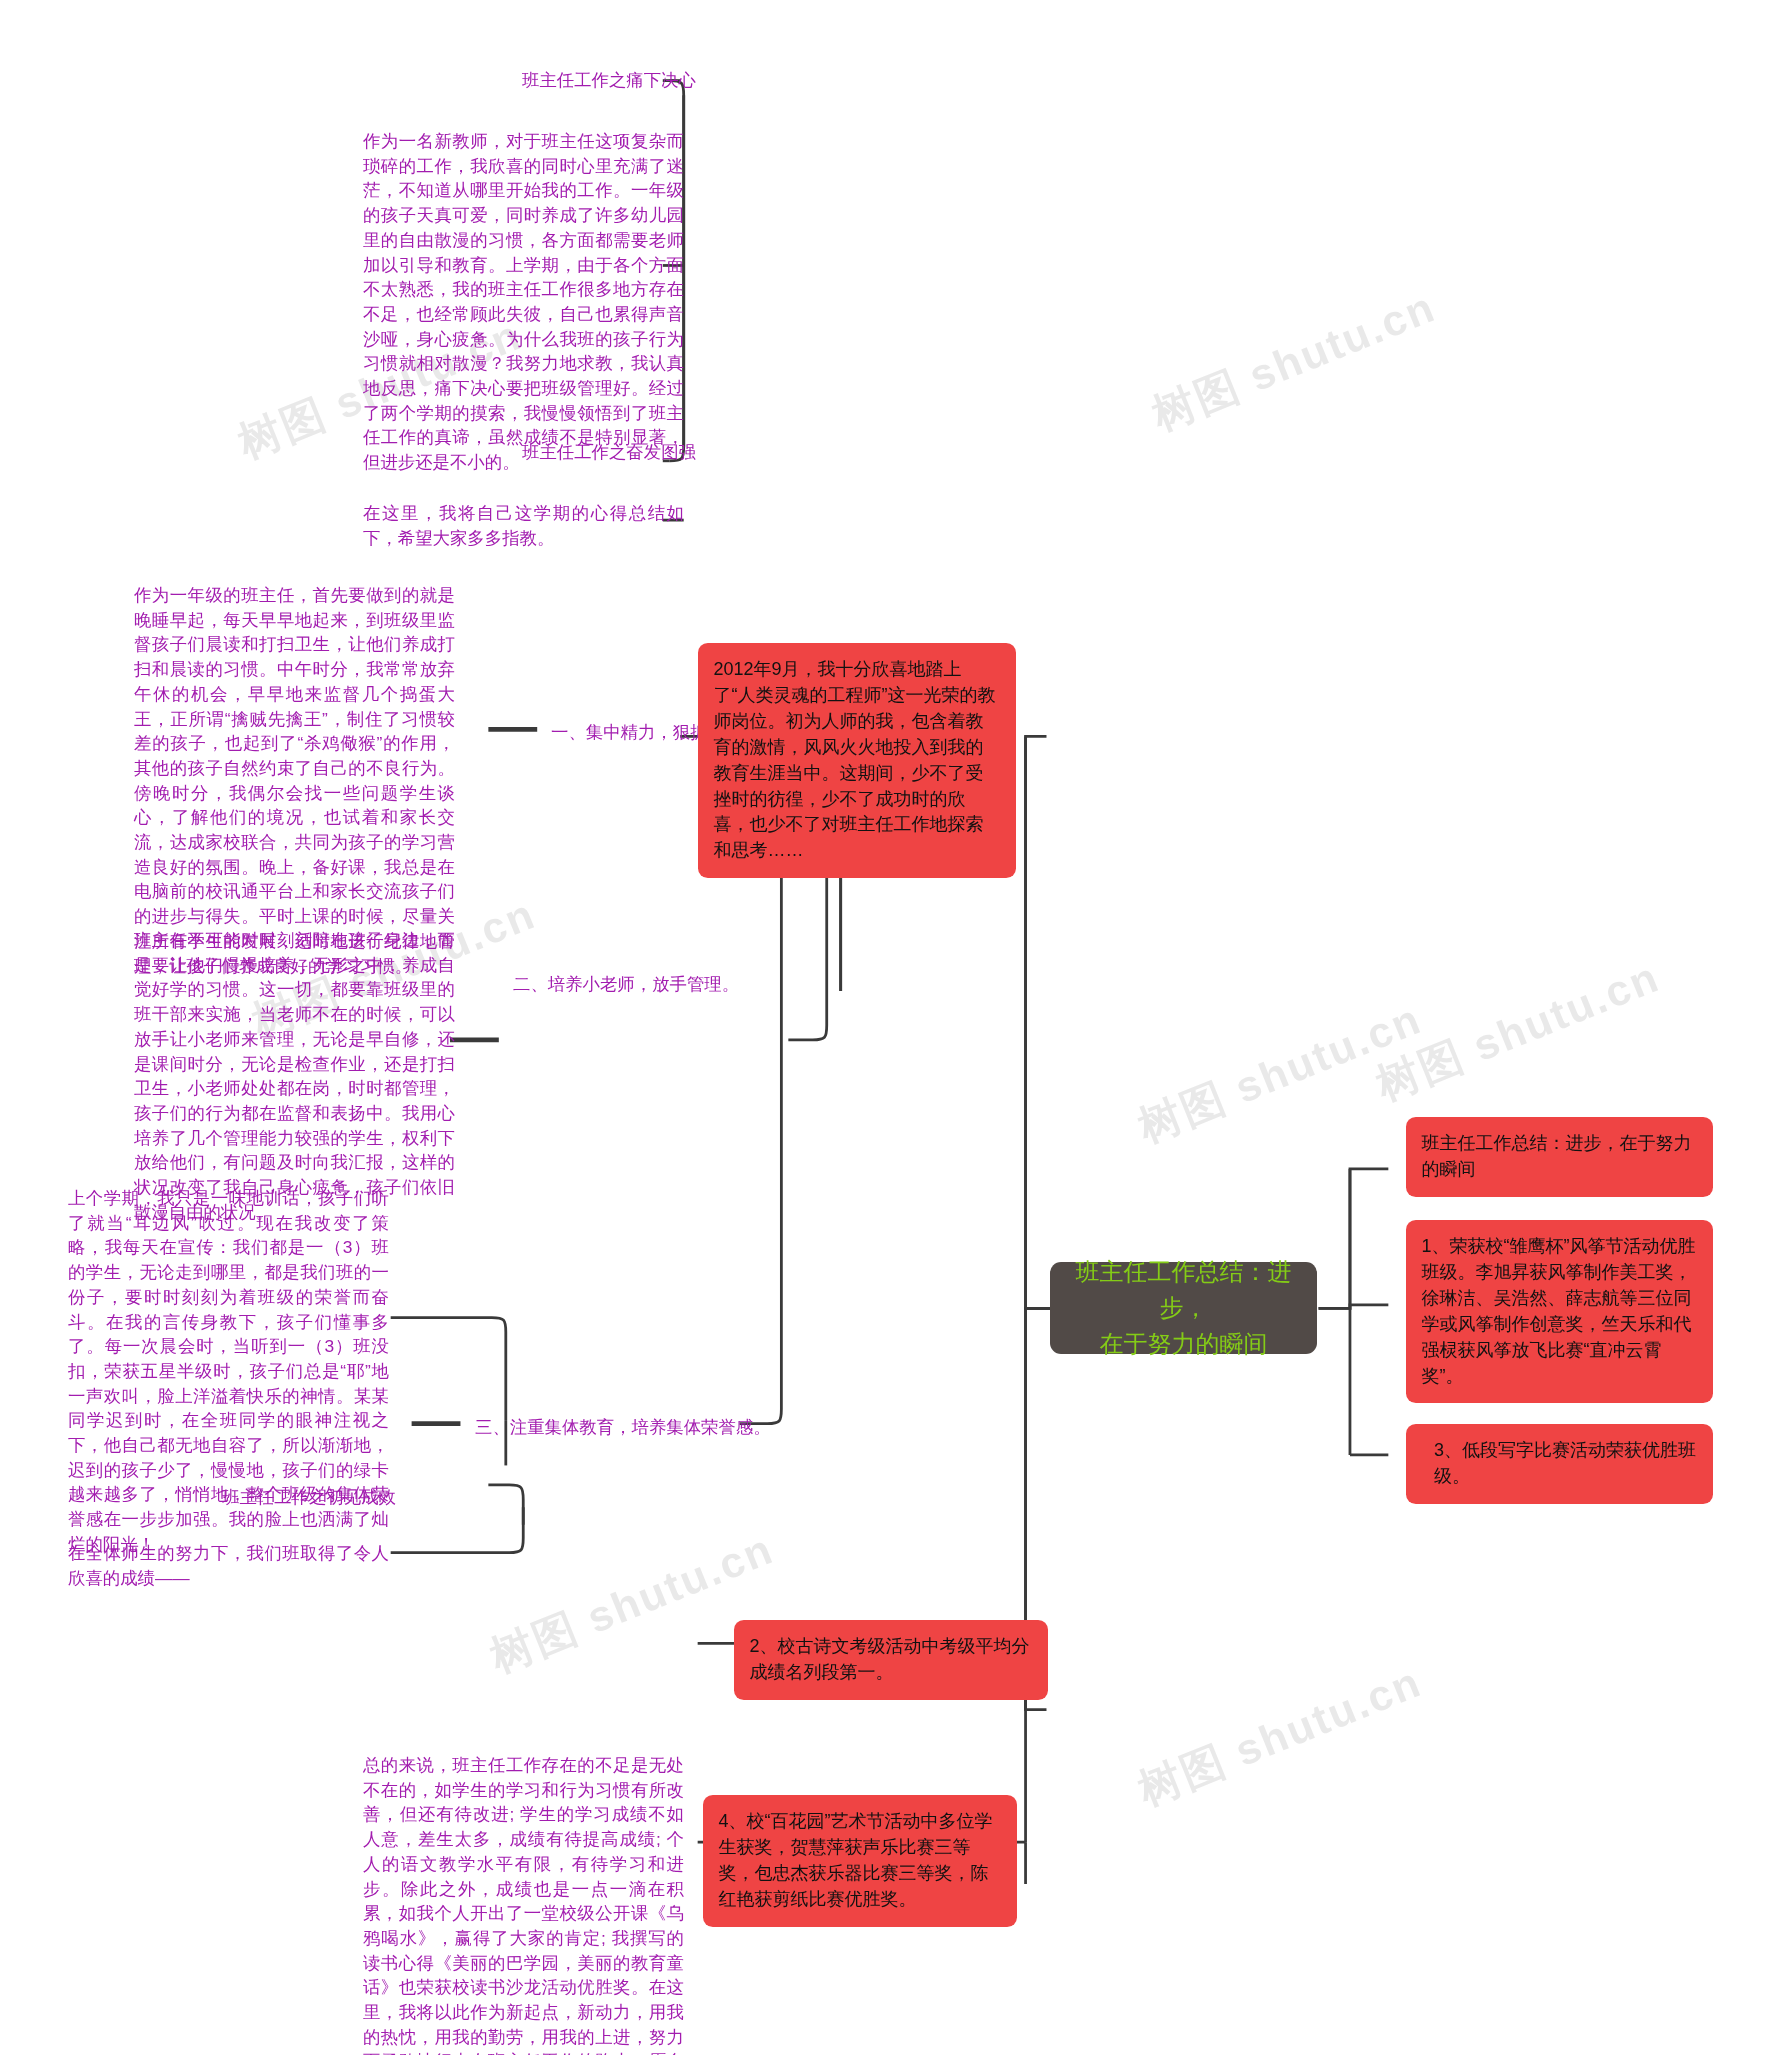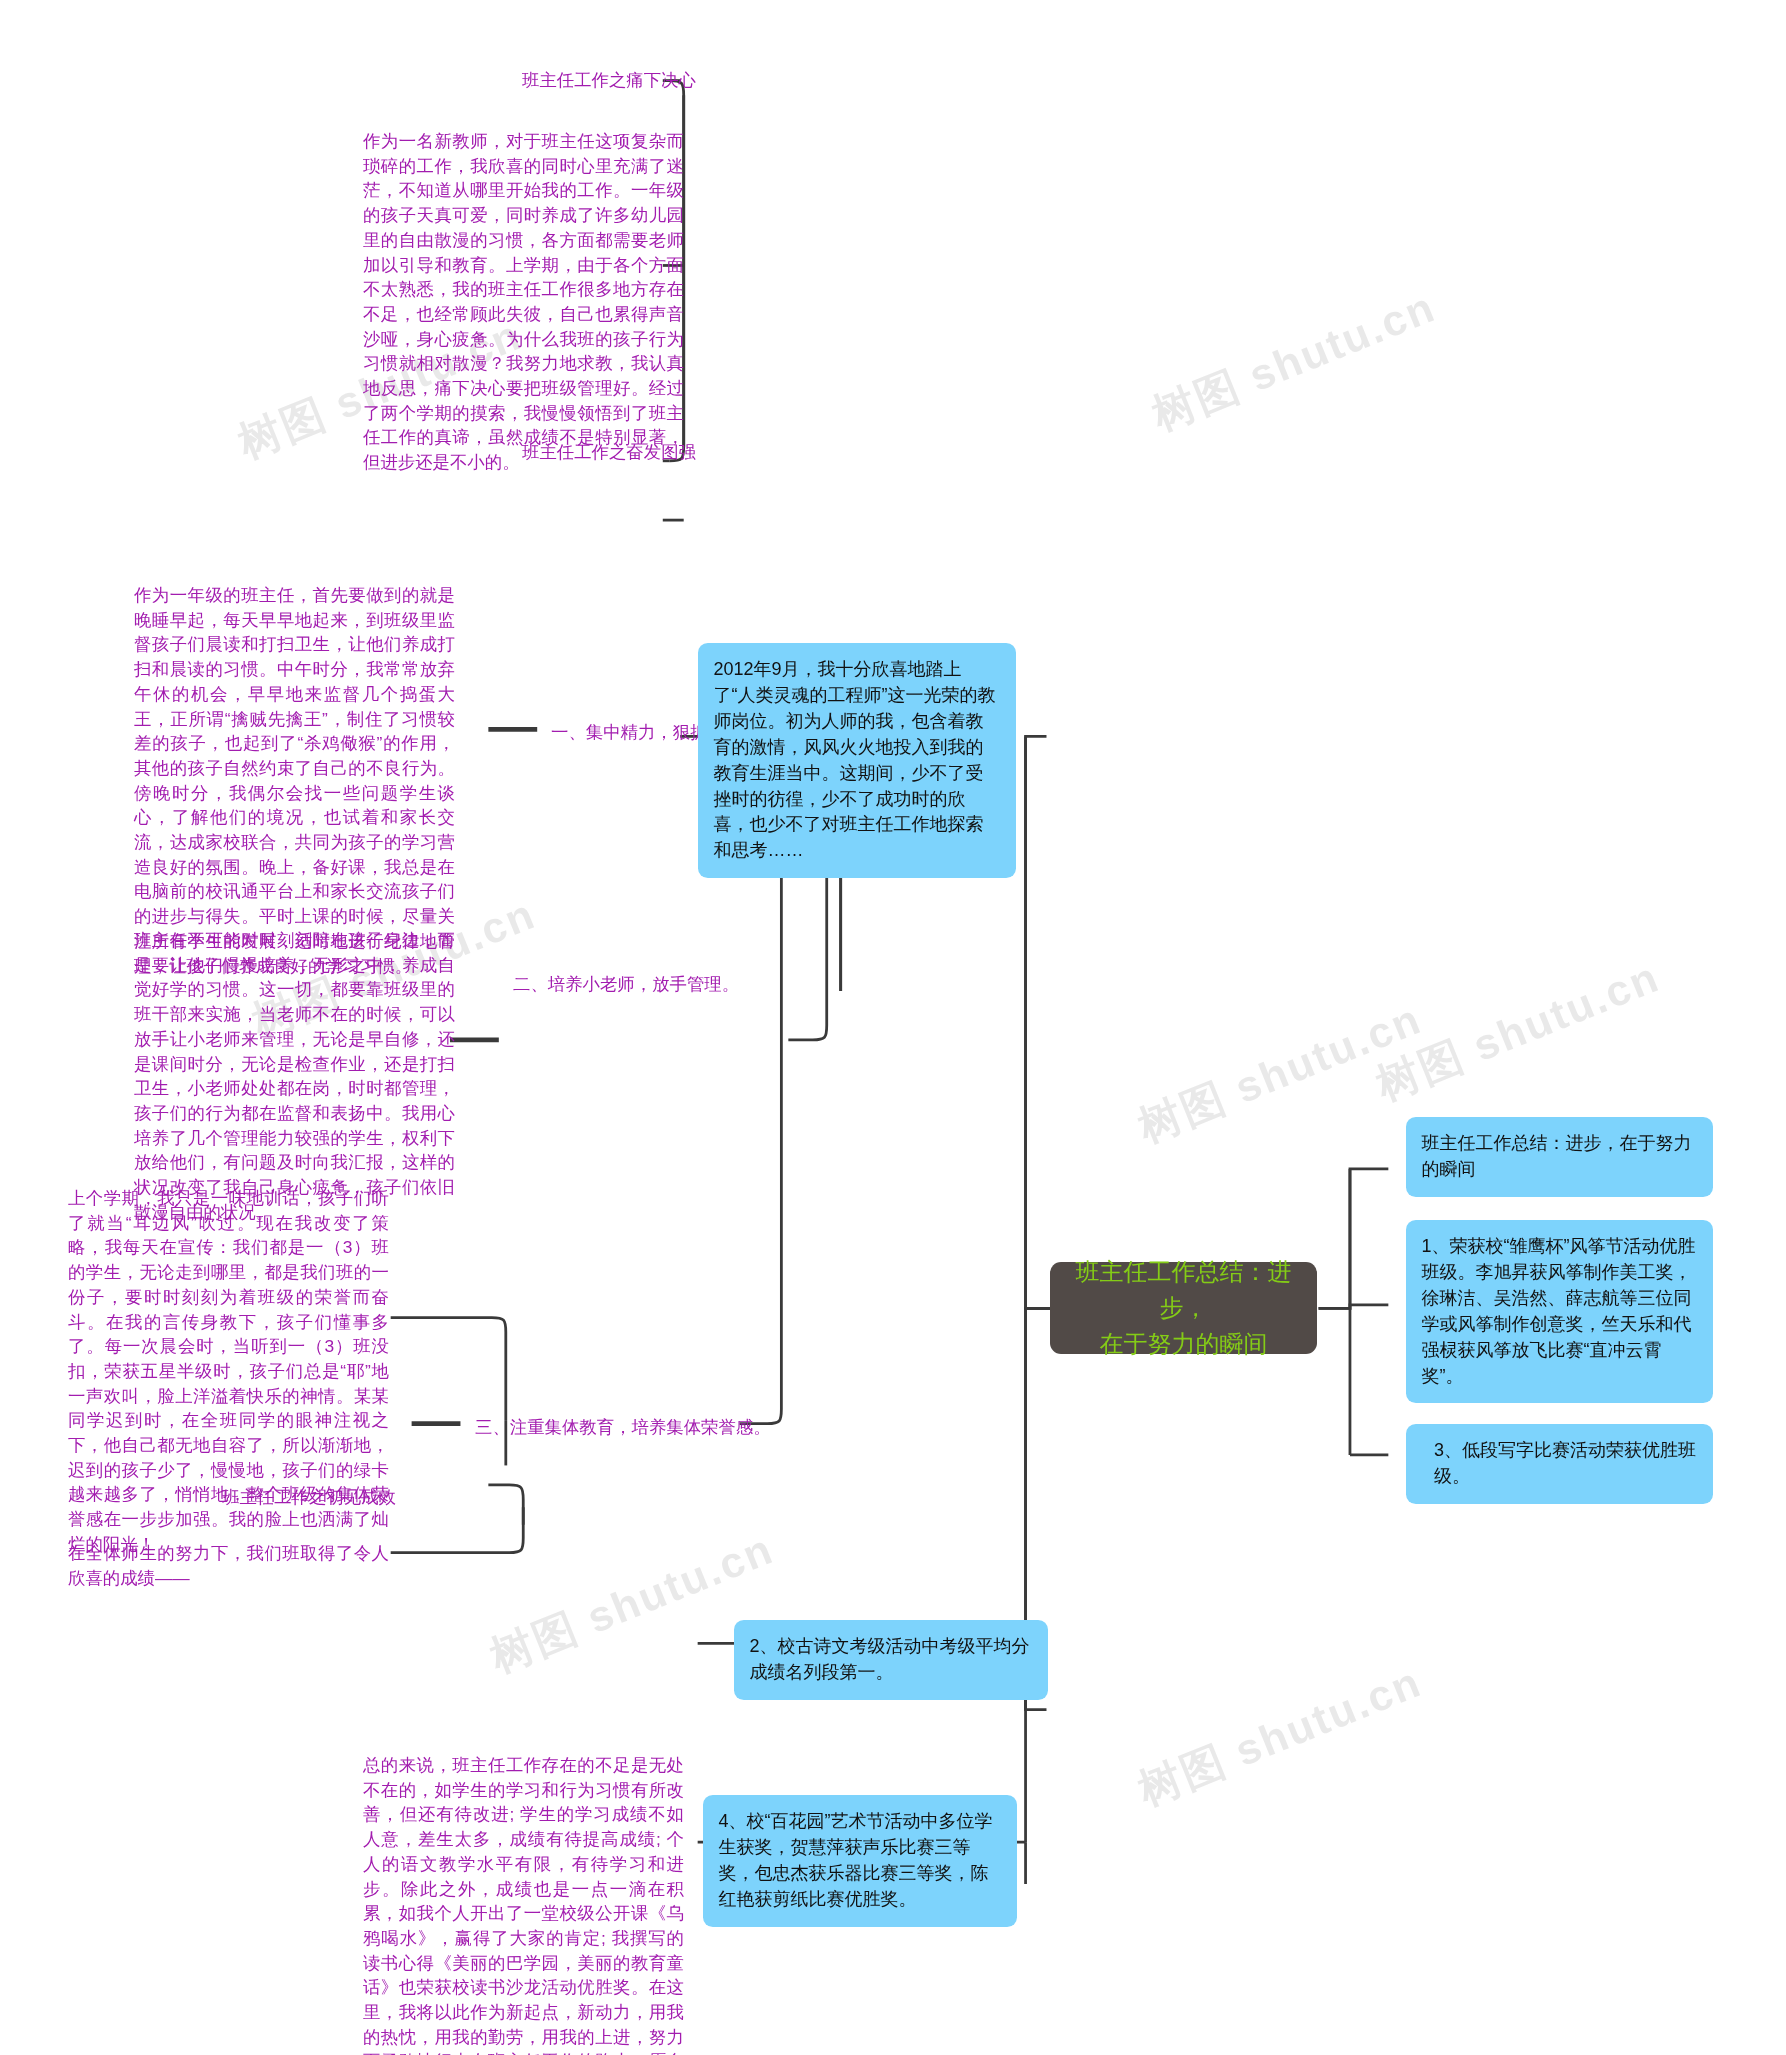--- a/index.html
+++ b/index.html
@@ -49,21 +49,21 @@
     line-height: 1.42;
     text-align: justify;
     white-space: pre-wrap;
   }
   .plain.title-line {
     white-space: nowrap;
     text-align: left;
   }
   
   .green {
-    background: #7dd3fc;
+    background: #ef4444;
     border-radius: 9.8px;
     color: #111111;
     font-size: 18px;
     line-height: 1.44;
     padding: 14px 15.4px 14px 15.4px;
     white-space: pre-wrap;
     text-align: left;
   }
   
   .central {
@@ -147,20 +147,21 @@
   <div class="wm" style="left:1368px; top:1061px;">树图 shutu.cn</div>
   <div class="wm" style="left:482px; top:1633px;">树图 shutu.cn</div>
   <div class="wm" style="left:1130px; top:1766px;">树图 shutu.cn</div>
 
   <div class="node plain title-line" style="left:522px; top:68px; width:237px;">班主任工作之痛下决心</div>
 
   <div class="node plain" style="left:363px; top:129px; width:321px;">作为一名新教师，对于班主任这项复杂而琐碎的工作，我欣喜的同时心里充满了迷茫，不知道从哪里开始我的工作。一年级的孩子天真可爱，同时养成了许多幼儿园里的自由散漫的习惯，各方面都需要老师加以引导和教育。上学期，由于各个方面不太熟悉，我的班主任工作很多地方存在不足，也经常顾此失彼，自己也累得声音沙哑，身心疲惫。为什么我班的孩子行为习惯就相对散漫？我努力地求教，我认真地反思，痛下决心要把班级管理好。经过了两个学期的摸索，我慢慢领悟到了班主任工作的真谛，虽然成绩不是特别显著，但进步还是不小的。</div>
 
   <div class="node plain title-line" style="left:522px; top:440px; width:237px;">班主任工作之奋发图强</div>
 
+  <div class="node plain" style="left:363px; top:501px; width:321px;">在这里，我将自己这学期的心得总结如下，希望大家多多指教。</div>
 
   <div class="node plain" style="left:134px; top:583px; width:321px;">作为一年级的班主任，首先要做到的就是晚睡早起，每天早早地起来，到班级里监督孩子们晨读和打扫卫生，让他们养成打扫和晨读的习惯。中午时分，我常常放弃午休的机会，早早地来监督几个捣蛋大王，正所谓“擒贼先擒王”，制住了习惯较差的孩子，也起到了“杀鸡儆猴”的作用，其他的孩子自然约束了自己的不良行为。傍晚时分，我偶尔会找一些问题学生谈心，了解他们的境况，也试着和家长交流，达成家校联合，共同为孩子的学习营造良好的氛围。晚上，备好课，我总是在电脑前的校讯通平台上和家长交流孩子们的进步与得失。平时上课的时候，尽量关注所有学生的发展，适时地进行纪律地管理，让孩子们养成良好的学习习惯。</div>
 
   <div class="node plain" style="left:134px; top:928px; width:321px;">班主任不可能时时刻刻陪在孩子身边，而是要让他们慢慢培养，无形之中，养成自觉好学的习惯。这一切，都要靠班级里的班干部来实施，当老师不在的时候，可以放手让小老师来管理，无论是早自修，还是课间时分，无论是检查作业，还是打扫卫生，小老师处处都在岗，时时都管理，孩子们的行为都在监督和表扬中。我用心培养了几个管理能力较强的学生，权利下放给他们，有问题及时向我汇报，这样的状况改变了我自己身心疲惫，孩子们依旧散漫自由的状况。</div>
 
   <div class="node plain" style="left:68px; top:1186px; width:321px;">上个学期，我只是一味地训话，孩子们听了就当“耳边风”吹过。现在我改变了策略，我每天在宣传：我们都是一（3）班的学生，无论走到哪里，都是我们班的一份子，要时时刻刻为着班级的荣誉而奋斗。在我的言传身教下，孩子们懂事多了。每一次晨会时，当听到一（3）班没扣，荣获五星半级时，孩子们总是“耶”地一声欢叫，脸上洋溢着快乐的神情。某某同学迟到时，在全班同学的眼神注视之下，他自己都无地自容了，所以渐渐地，迟到的孩子少了，慢慢地，孩子们的绿卡越来越多了，悄悄地，整个班级的集体荣誉感在一步步加强。我的脸上也洒满了灿烂的阳光！</div>
 
   <div class="node plain title-line" style="left:222px; top:1485px; width:279px;">班主任工作之初见成效</div>
 
   <div class="node plain" style="left:68px; top:1541px; width:321px;">在全体师生的努力下，我们班取得了令人欣喜的成绩——</div>

